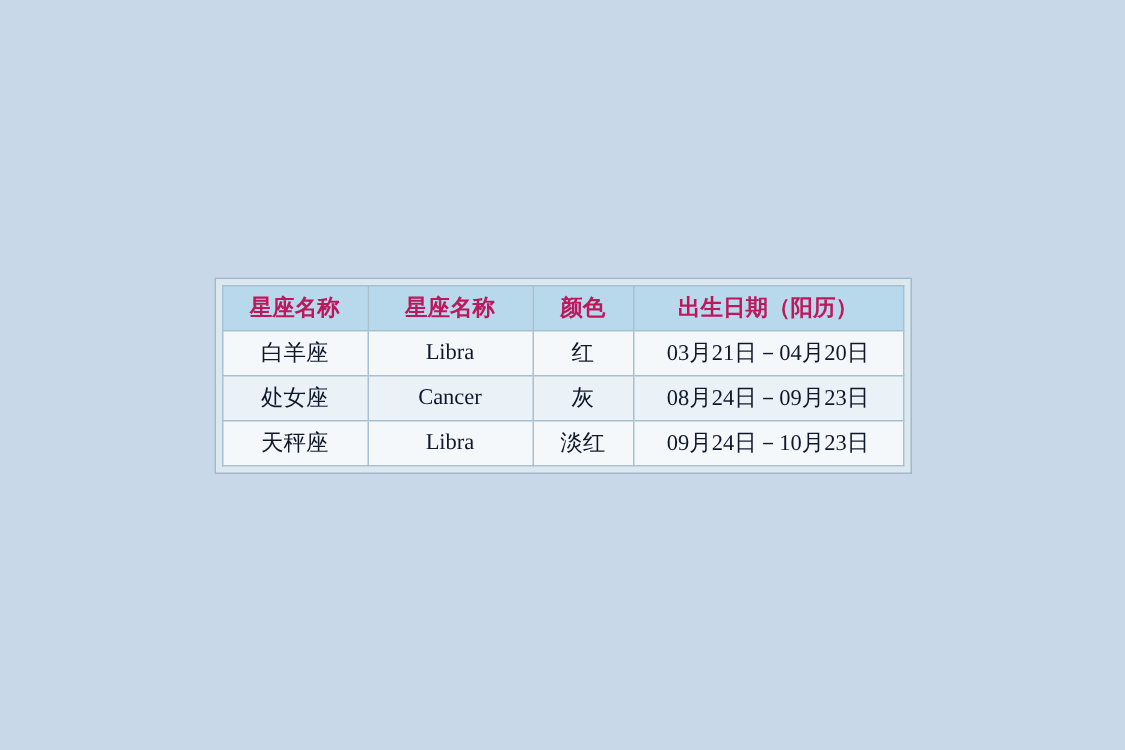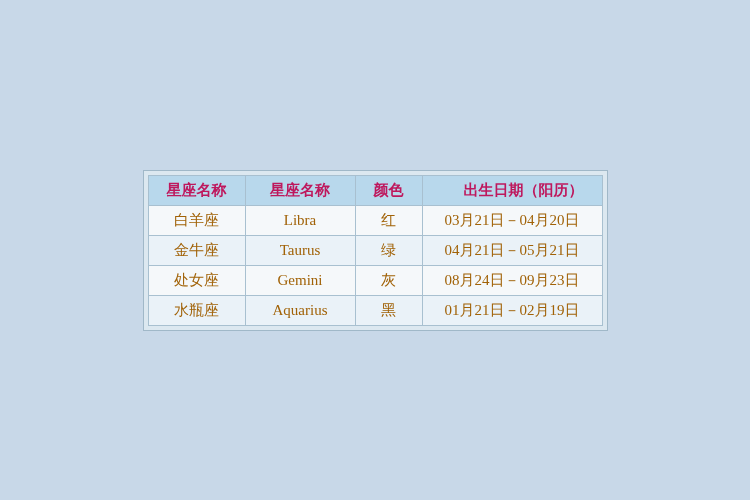--- a/index.html
+++ b/index.html
@@ -27,21 +27,21 @@
     table {
       border-collapse: collapse;
       background-color: #f0f5f8;
     }
 
     th, td {
       border: 1px solid #a8c0d0;
       padding: 5px 18px;
       text-align: center;
       font-size: 15px;
-      color: #a16207;
+      color: #0f172a;
       white-space: nowrap;
     }
 
     thead th {
       background-color: #b8d8ec;
       font-weight: bold;
       font-size: 15px;
       color: #be185d;
     }
 
@@ -49,21 +49,21 @@
       background-color: #f5f8fa;
     }
 
     tbody tr:nth-child(even) {
       background-color: #eaf2f8;
     }
 
     .col-chinese { min-width: 80px; }
     .col-english { min-width: 110px; }
     .col-color   { min-width: 50px; font-family: Liberation Serif, serif; }
-    .col-date    { min-width: 180px; text-align: right; }
+    .col-date    { min-width: 180px; }
   </style>
 </head>
 <body>
 
 <div class="table-container">
   <table>
     <thead>
       <tr>
         <th class="col-chinese">星座名称</th>
         <th class="col-english">星座名称</th>
@@ -72,32 +72,26 @@
       </tr>
     </thead>
     <tbody id="table-body">
     <tr>
           <td>白羊座</td>
           <td>Libra</td>
           <td>红</td>
           <td>03月21日－04月20日</td>
         </tr>
         <tr>
-          <td>金牛座</td>
-          <td>Taurus</td>
-          <td>绿</td>
-          <td>04月21日－05月21日</td>
-        </tr>
-        <tr>
           <td>处女座</td>
-          <td>Gemini</td>
+          <td>Cancer</td>
           <td>灰</td>
           <td>08月24日－09月23日</td>
         </tr>
         <tr>
-          <td>水瓶座</td>
-          <td>Aquarius</td>
-          <td>黑</td>
-          <td>01月21日－02月19日</td>
+          <td>天秤座</td>
+          <td>Libra</td>
+          <td>淡红</td>
+          <td>09月24日－10月23日</td>
         </tr>
       </tbody>
   </table>
 </div>
 
 </body></html>

